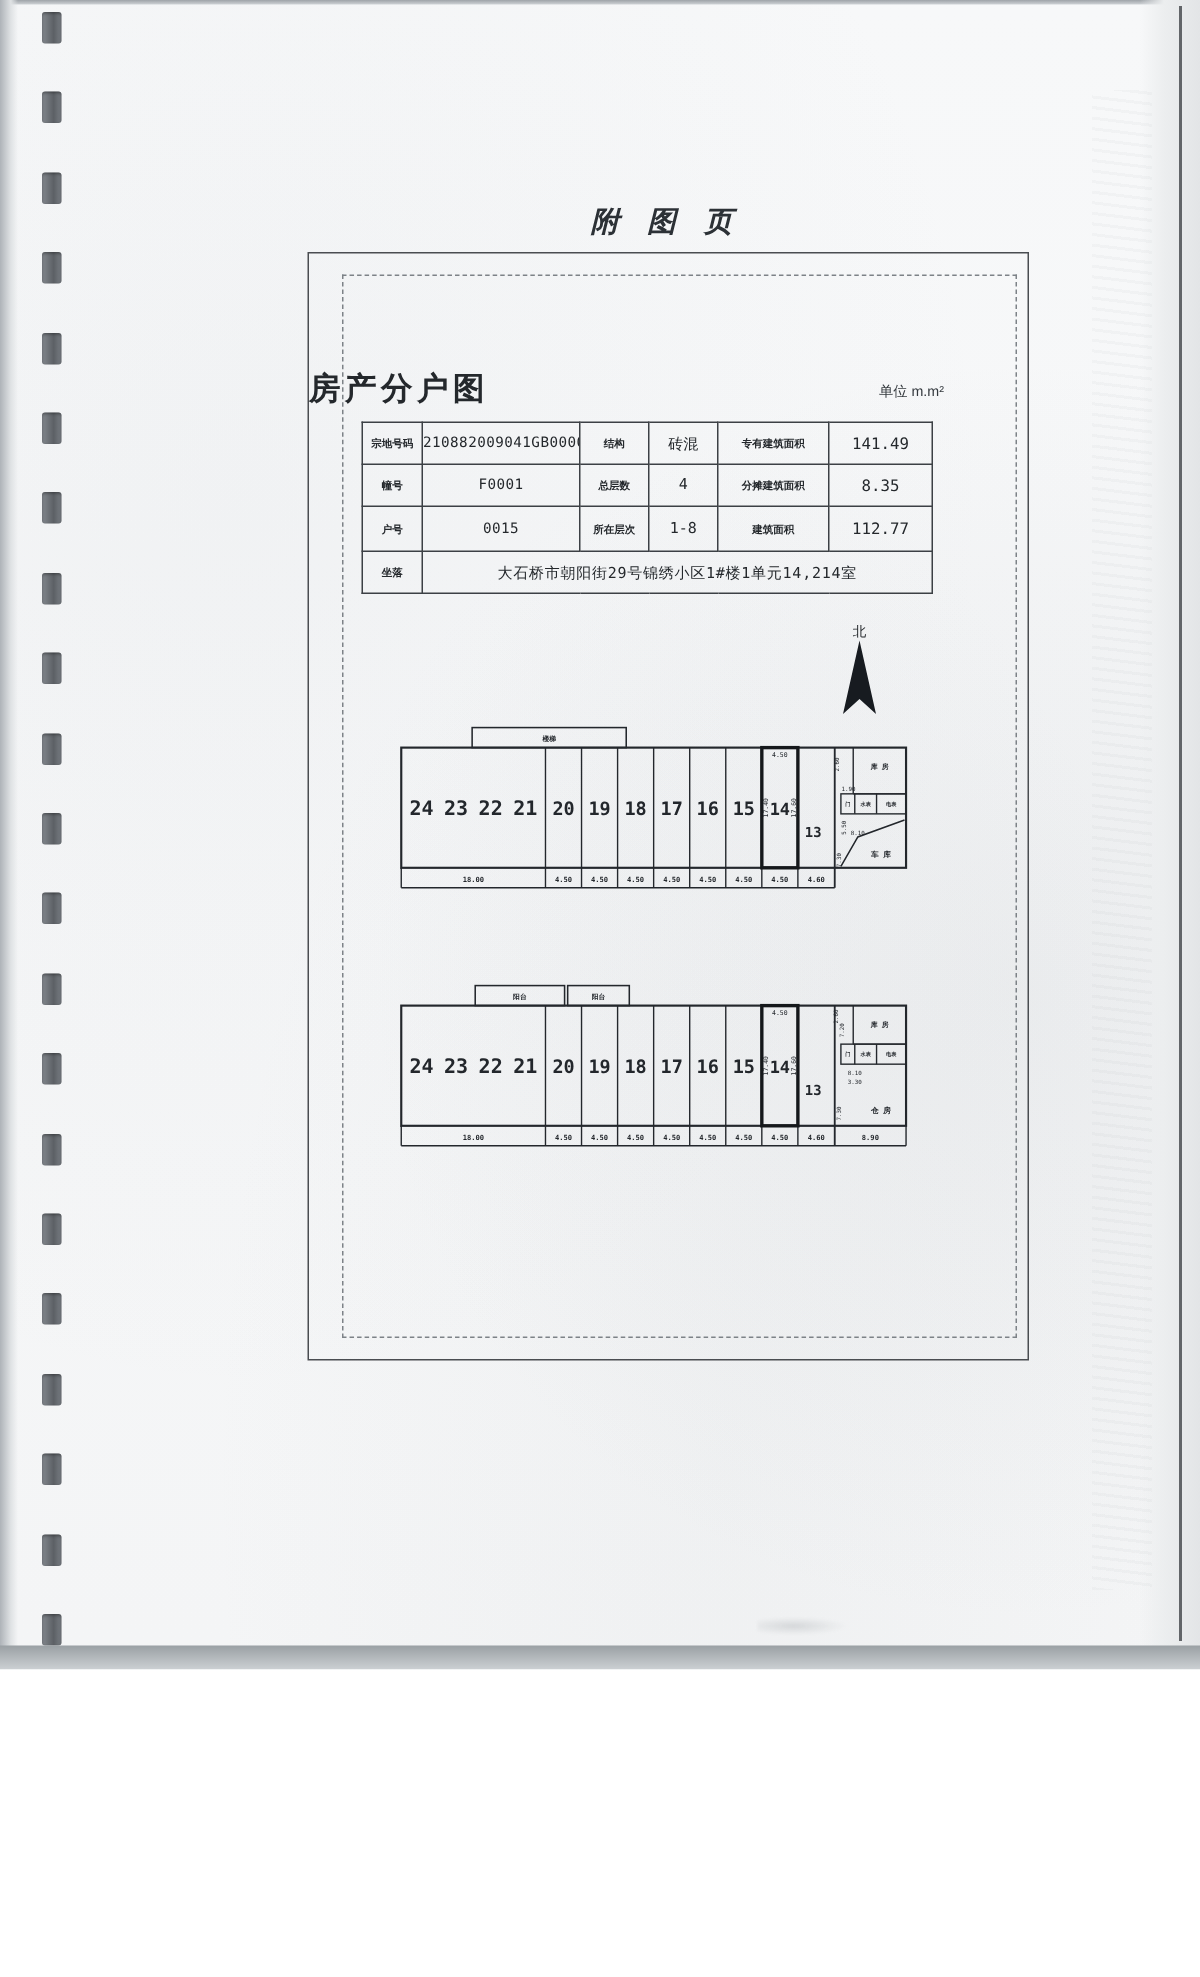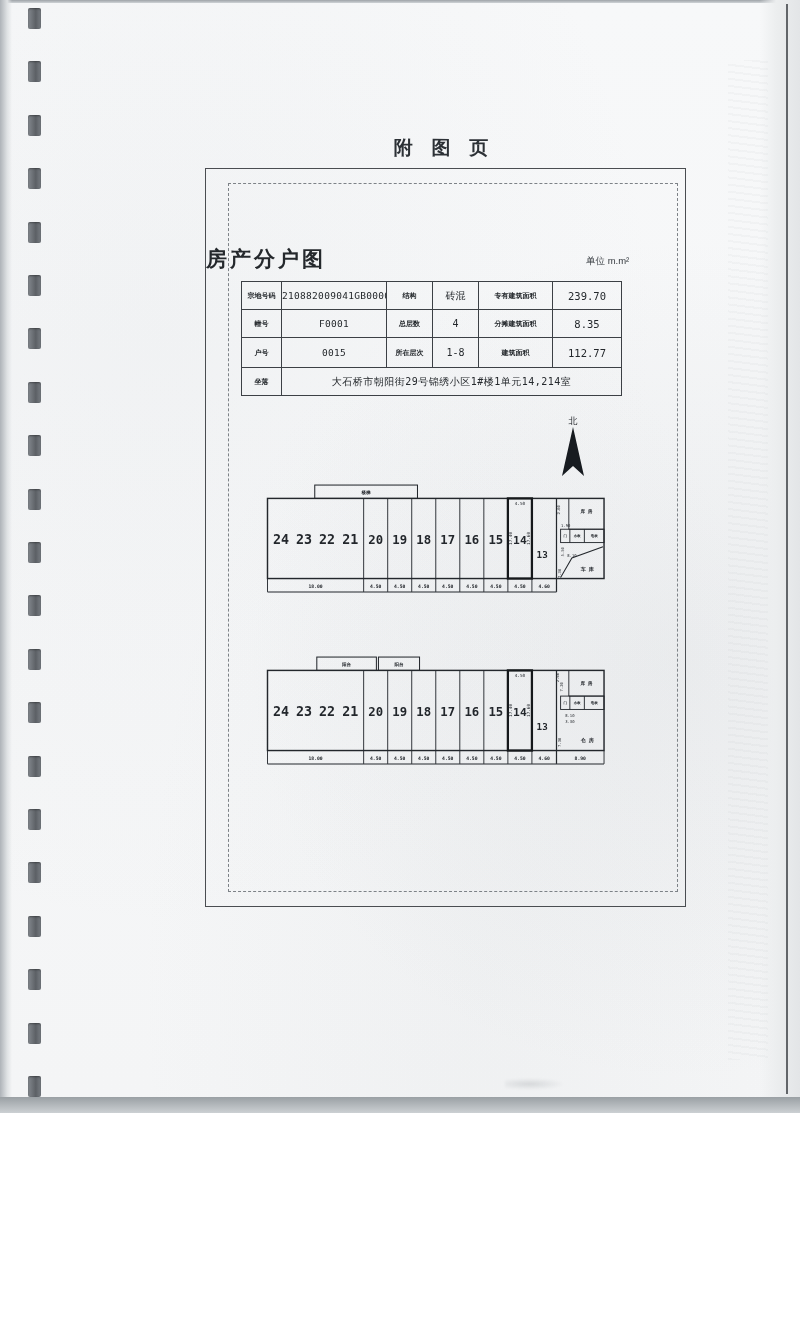--- a/index.html
+++ b/index.html
@@ -26,21 +26,21 @@
   .below-white{position:absolute;left:0;top:1113px;width:800px;height:205px;background:#fff;}
   .hole{position:absolute;width:13px;height:21px;border-radius:2px;
         background:linear-gradient(90deg,#83888e,#5c6065 60%,#787d83);
         box-shadow:inset 0 1px 2px rgba(0,0,0,.35);}
   .smudge{position:absolute;left:505px;top:1078px;width:60px;height:12px;opacity:.5;
         background:radial-gradient(ellipse at 40% 50%, rgba(120,126,132,.45), transparent 70%);
         filter:blur(1px);}
 
   .page-header{position:absolute;left:205px;top:135px;width:479px;text-align:center;
         font-family:"Liberation Serif",serif;font-size:19px;font-weight:600;
-        letter-spacing:7px;color:#2c3136;}
+        letter-spacing:7px;color:#2c3136;font-style:italic;}
   .doc-box{position:absolute;left:205px;top:168px;width:479px;height:737px;
         border:1.5px solid #4a4d51;}
   .doc-dash{position:absolute;left:22px;top:14px;right:7px;bottom:14px;
         border:1px dashed #7d8287;}
   .doc-title{position:absolute;left:0;top:76px;width:479px;text-align:left;
         font-family:"Liberation Serif",serif;font-size:21px;font-weight:700;
         letter-spacing:3px;color:#24282c;}
   .unit-label{position:absolute;left:348px;top:86px;font-size:9.5px;color:#33383d;margin-left:32px;}
 
   table.info{position:absolute;left:35px;top:112px;border-collapse:collapse;table-layout:fixed;
@@ -111,21 +111,21 @@
           <col style="width:74px">
           <col style="width:69px">
         </colgroup>
         <tbody>
           <tr style="height:28px">
             <td class="lbl">宗地号码</td>
             <td class="val v1">210882009041GB00001</td>
             <td class="lbl">结构</td>
             <td class="val v3">砖混</td>
             <td class="lbl">专有建筑面积</td>
-            <td class="val v5">239.70</td>
+            <td class="val v5">141.49</td>
           </tr>
           <tr style="height:28px">
             <td class="lbl">幢号</td>
             <td class="val v1">F0001</td>
             <td class="lbl">总层数</td>
             <td class="val v3">4</td>
             <td class="lbl">分摊建筑面积</td>
             <td class="val v5">8.35</td>
           </tr>
           <tr style="height:30px">

